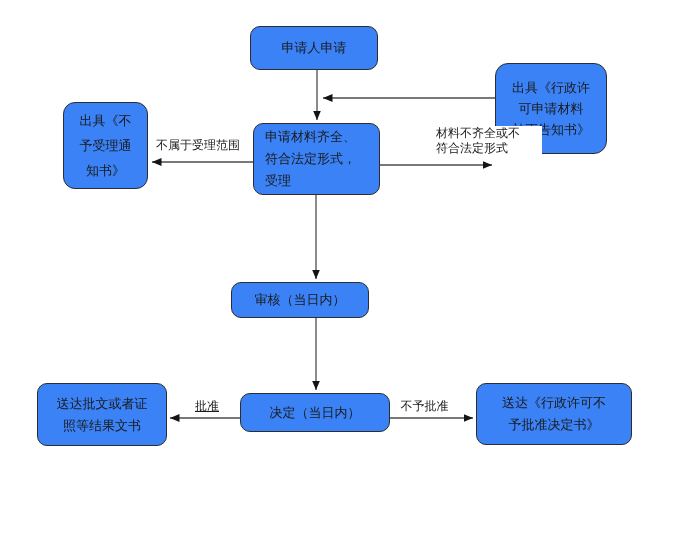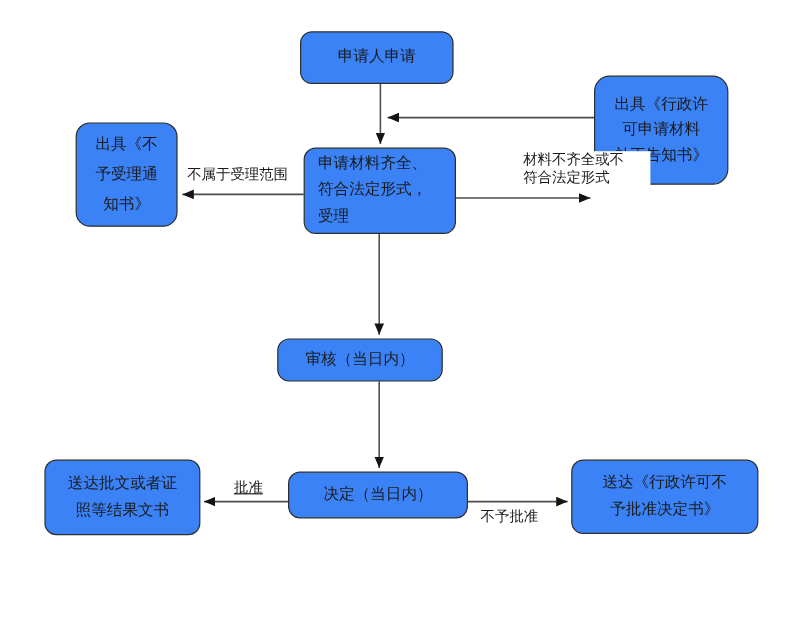--- a/index.html
+++ b/index.html
@@ -23,21 +23,21 @@
   .n-decision         { left:240px; top:393px; width:150px; height:39px; }
   .n-deliver-approval { left:37px;  top:383px; width:130px; height:63px; }
   .n-deliver-denial   { left:476px; top:383px; width:156px; height:62px; }
   .edge-label {
     position:absolute; font-size:12px; line-height:15px;
     white-space:pre-line; color:#1a1a1a; background:#ffffff;
   }
   .lbl-out-of-scope { left:153px; top:139px; width:90px;  text-align:center;font-family:Liberation Mono, monospace; }
   .lbl-incomplete   { left:396px; top:126px; width:106px; text-align:left;margin-left:40px; }
   .lbl-approved     { left:177px; top:399px; width:60px;  text-align:center;text-decoration:underline; }
-  .lbl-not-approved { left:391px; top:399px; width:67px;  text-align:center;margin-top:24px; }
+  .lbl-not-approved { left:391px; top:399px; width:67px;  text-align:center; }
 </style>
 </head>
 <body>
 
 <div class="canvas">
 
   <svg class="edges" viewBox="0 0 677 537" xmlns="http://www.w3.org/2000/svg">
     <defs>
       <marker id="ah" markerUnits="userSpaceOnUse" markerWidth="10" markerHeight="9" refX="9.5" refY="4" orient="auto">
         <path d="M0,0 L9.5,4 L0,8 Z" fill="#141414"></path>

